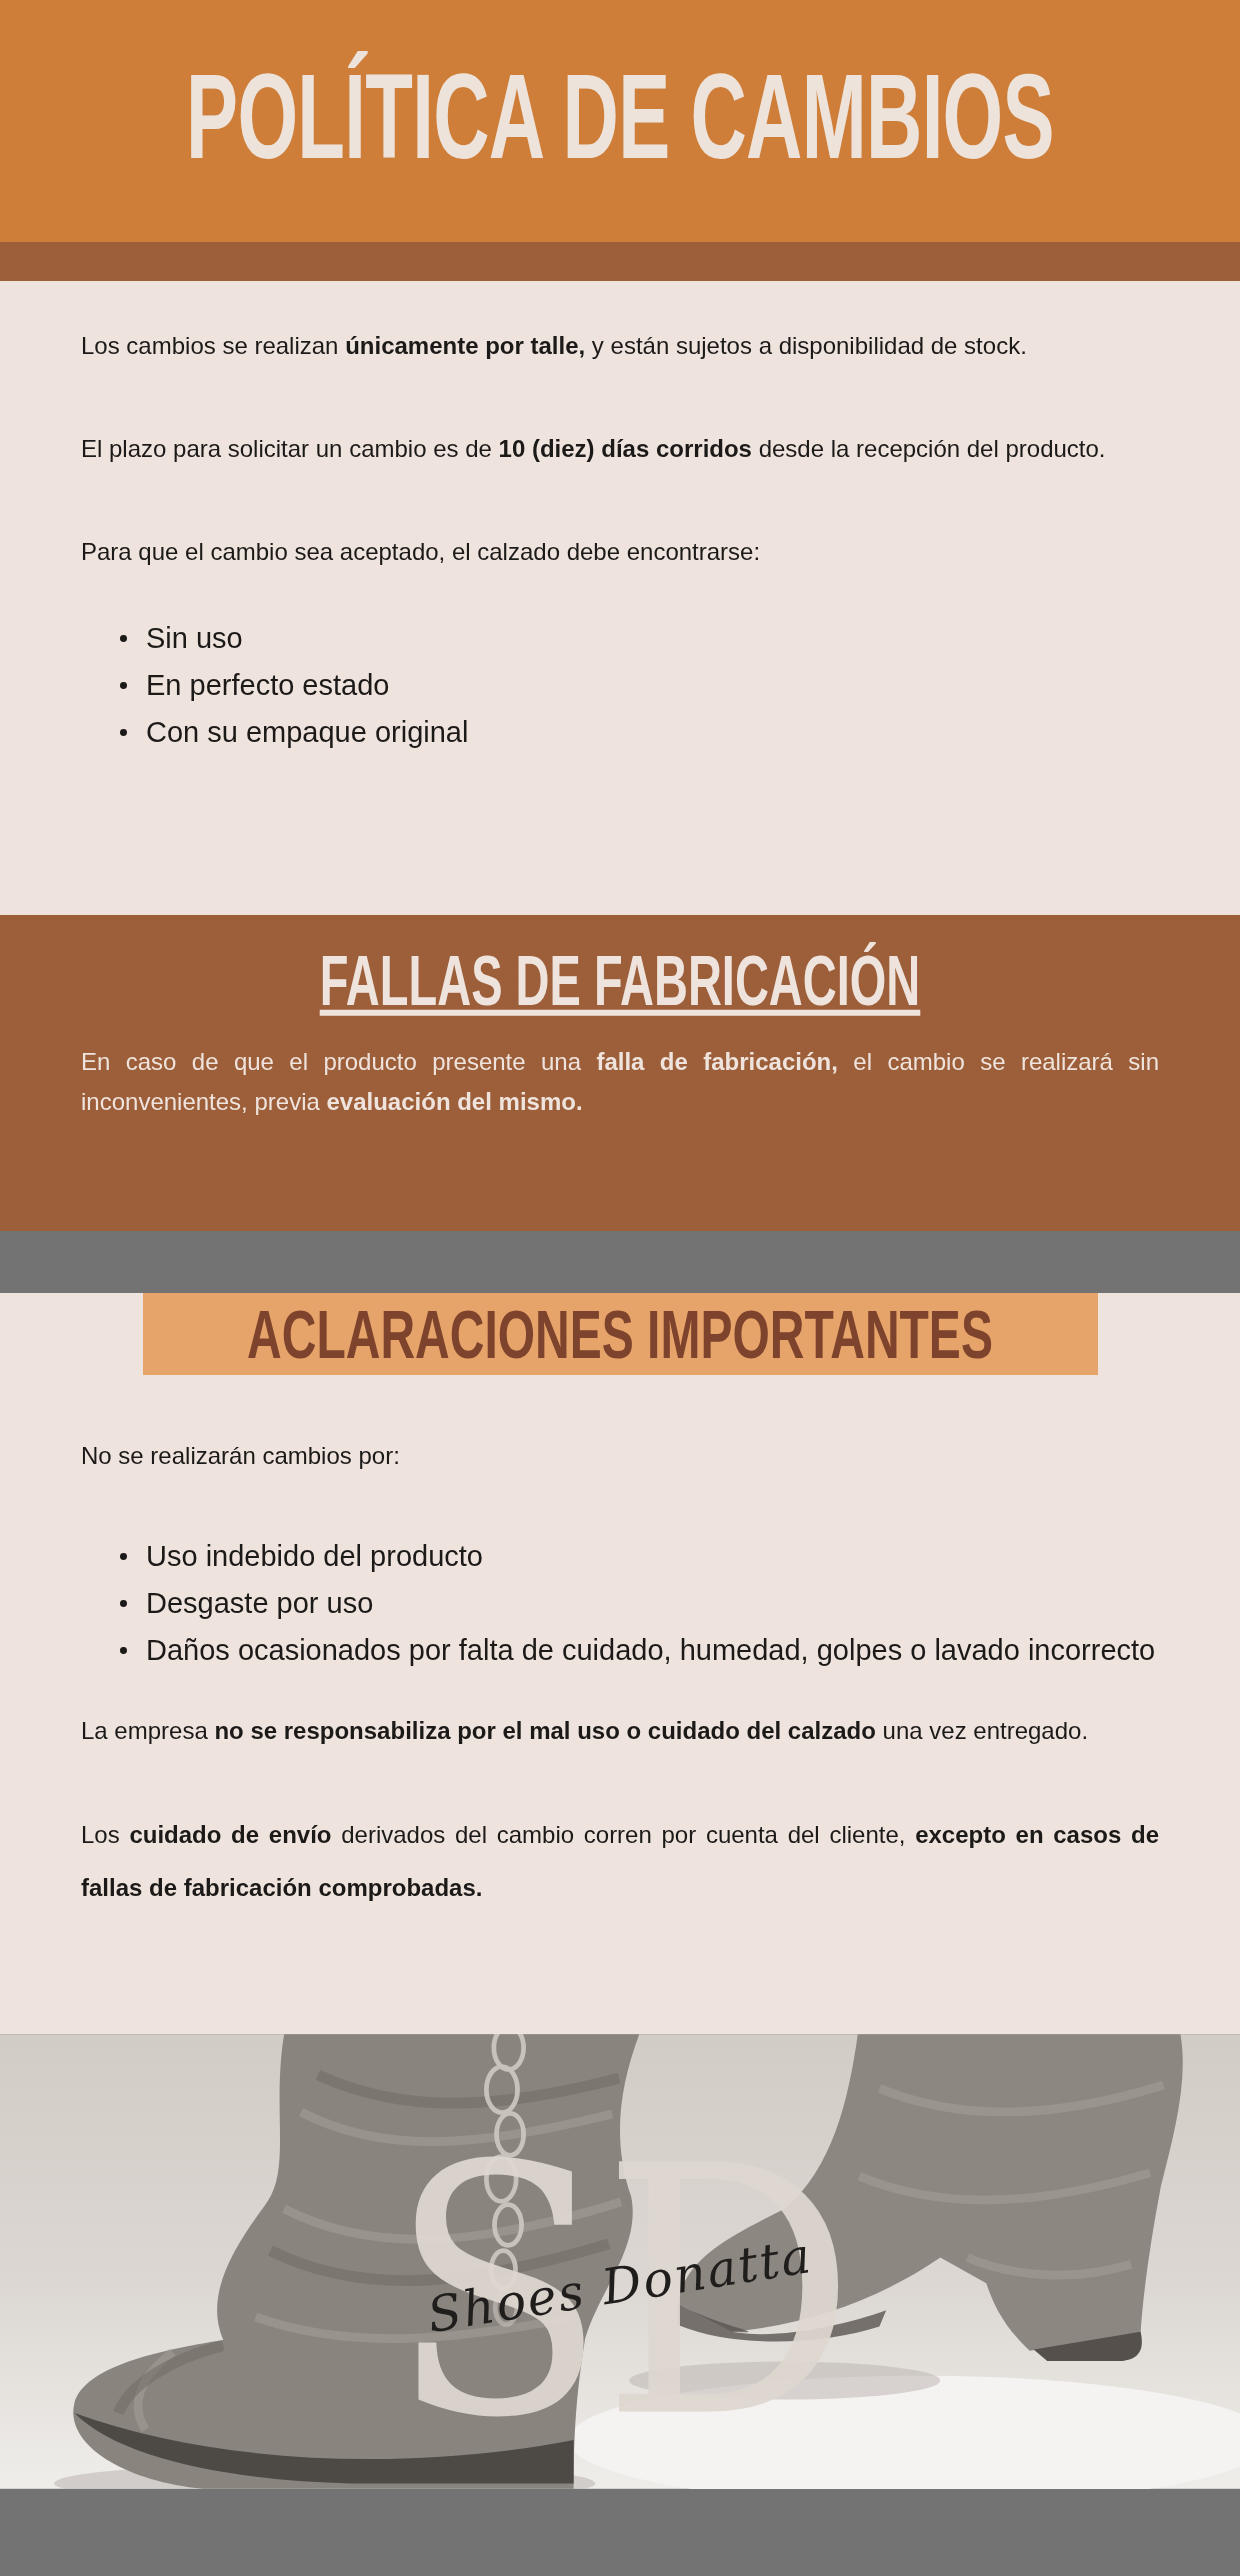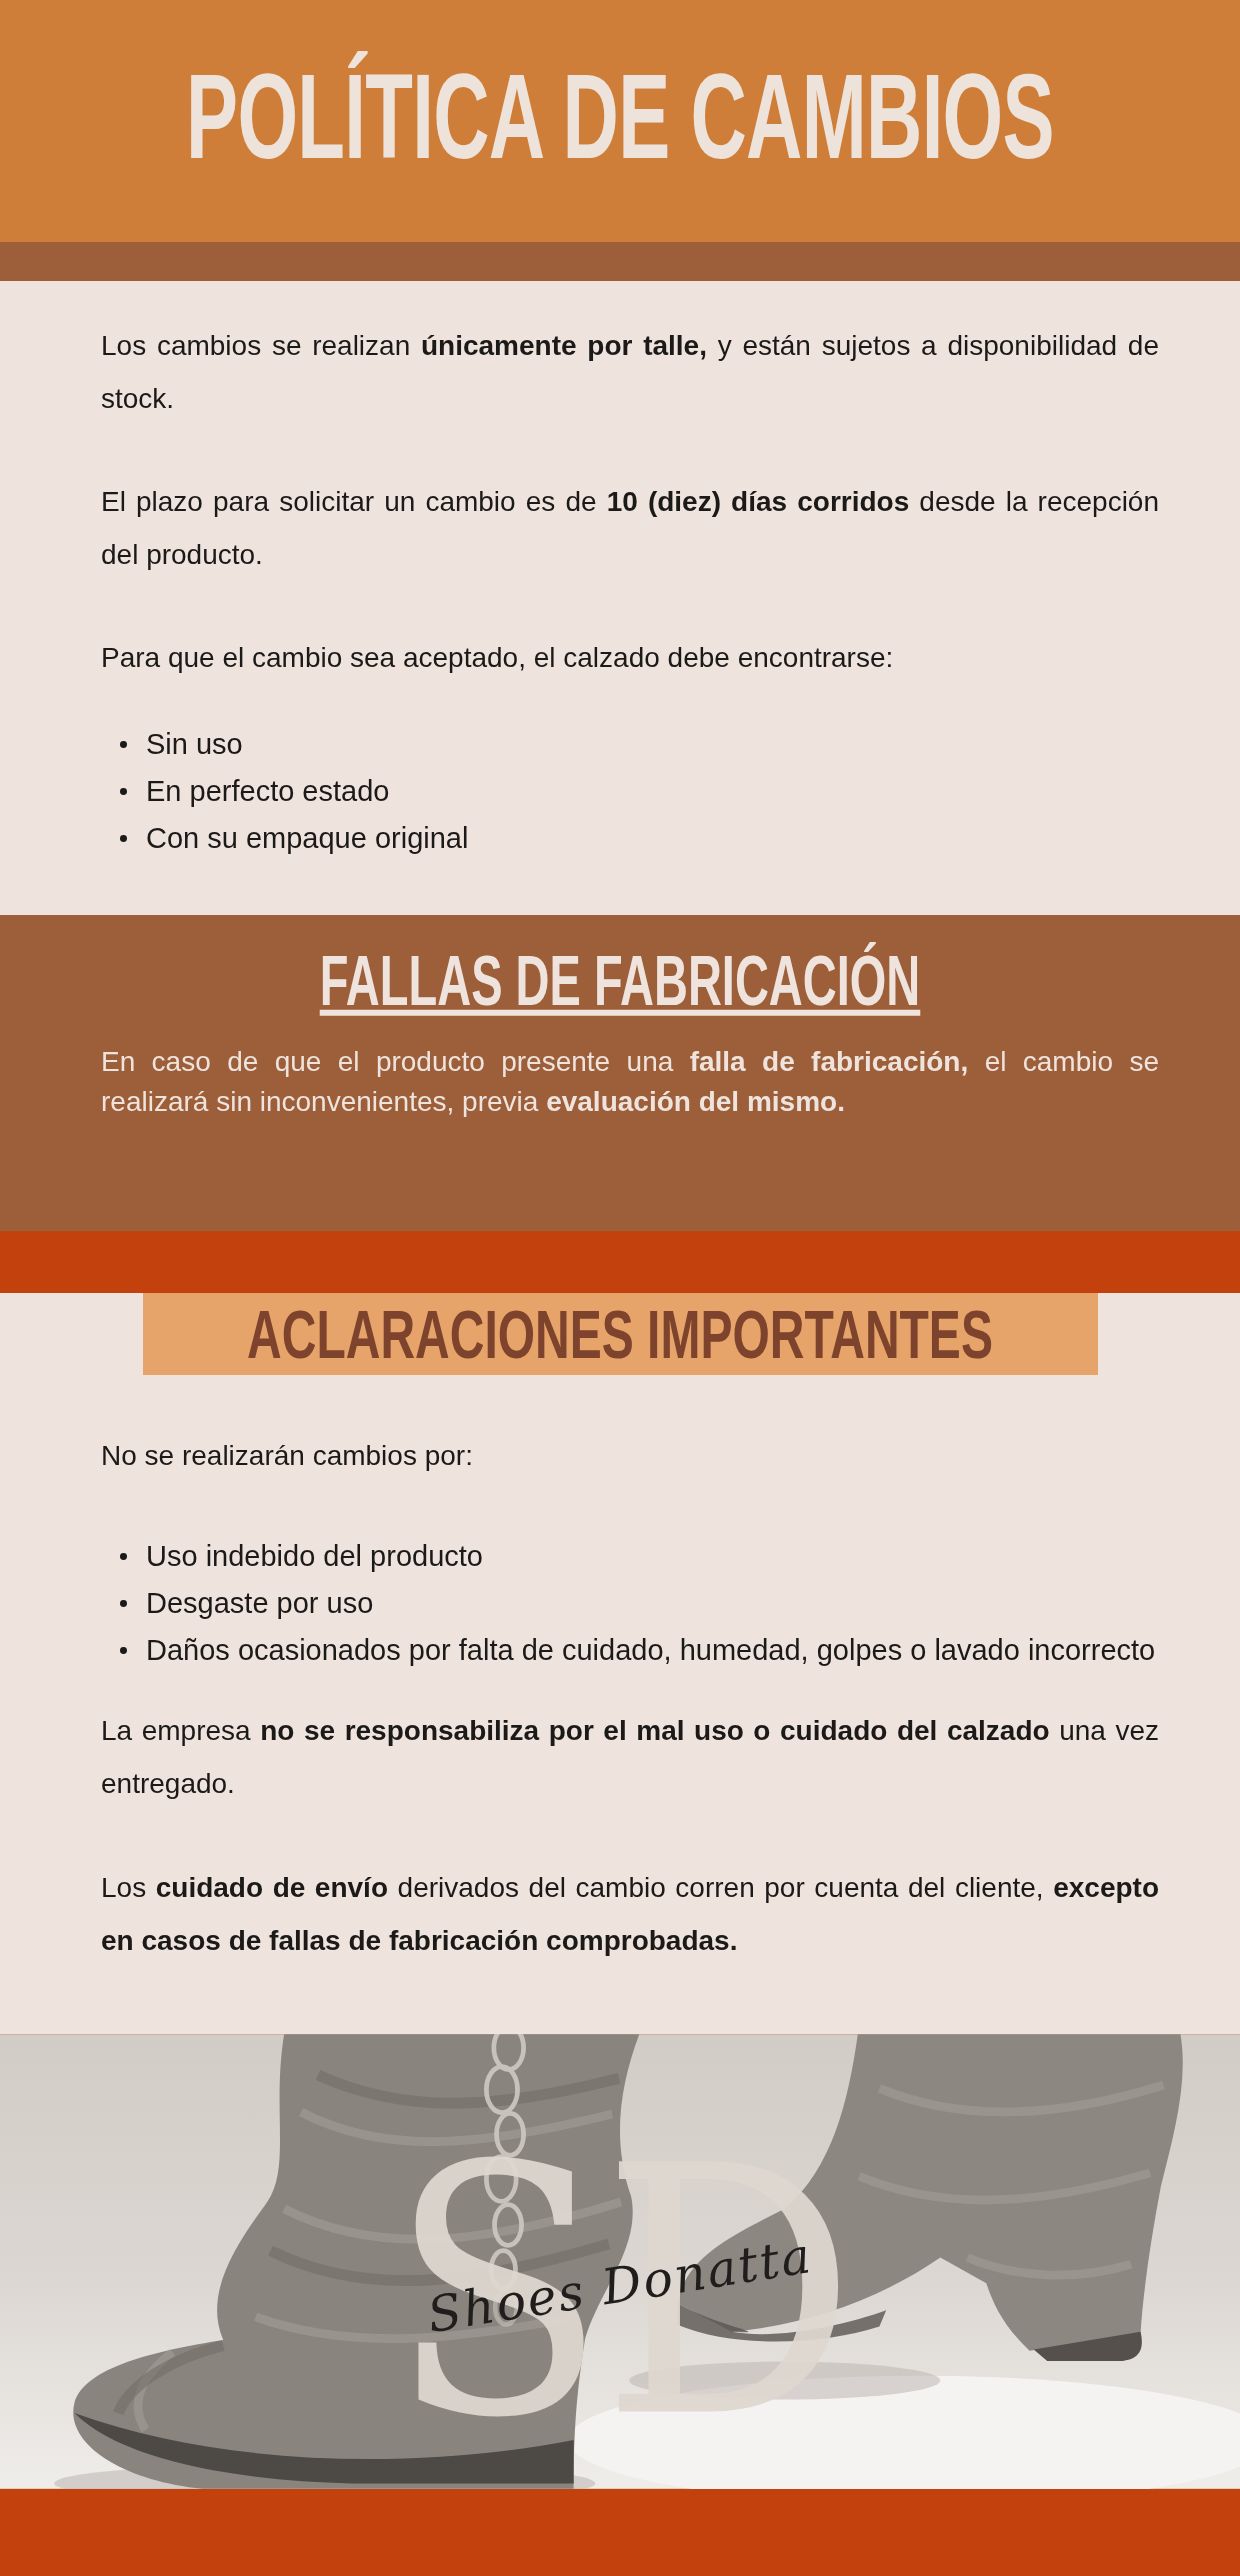--- a/index.html
+++ b/index.html
@@ -1,21 +1,21 @@
 <!DOCTYPE html>
 <html style="font-size:10.8px"><head>
 <meta charset="utf-8">
 <style>
   * { margin:0; padding:0; box-sizing:border-box; }
   html,body { background:#888; }
   .page {
     position:relative;
     width:1240px; height:2576px;
     margin:0 auto;
-    background:#c2410c;
+    background:#737373;
     font-family:"Liberation Sans", sans-serif;
     color:#1C1A19;
     overflow:hidden;
   }
 
   
   .header {
     height:242px;
     background:#CE7E38;
     display:flex; align-items:center; justify-content:center;
@@ -28,24 +28,23 @@
     transform:scaleY(1.55);
     transform-origin:center;
     white-space:nowrap;
     margin-top:-9.5px;
   }
   .stripe { height:39px; background:#9D5E3A; }
 
   
   .section-1 { height:634px; padding:38px 81px 0; background:#EFE4DD; }
   .para {
-    font-size:28px;
+    font-size:24px;
     line-height:53px;
     text-align:justify;
-    margin-left:20px;
   }
   .para b { font-weight:bold; }
   .mt { margin-top:50px; }
   ul.bullets { list-style:none; margin:37px 0 0 39px; }
   ul.bullets li {
     position:relative;
     padding-left:26px;
     font-size:29px;
     line-height:47px;
     text-align:left;

